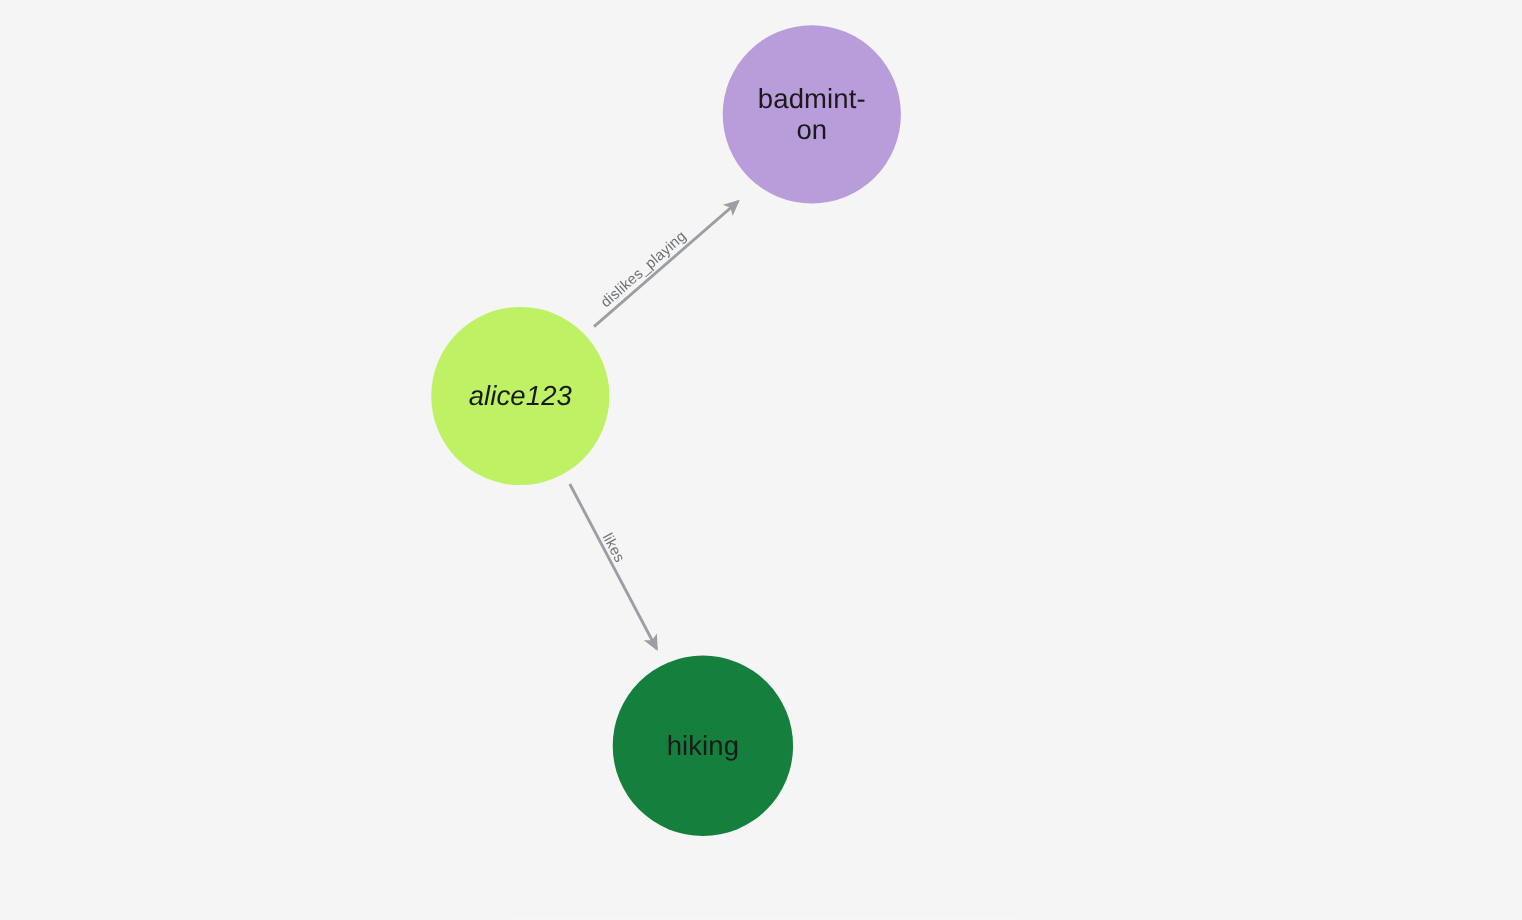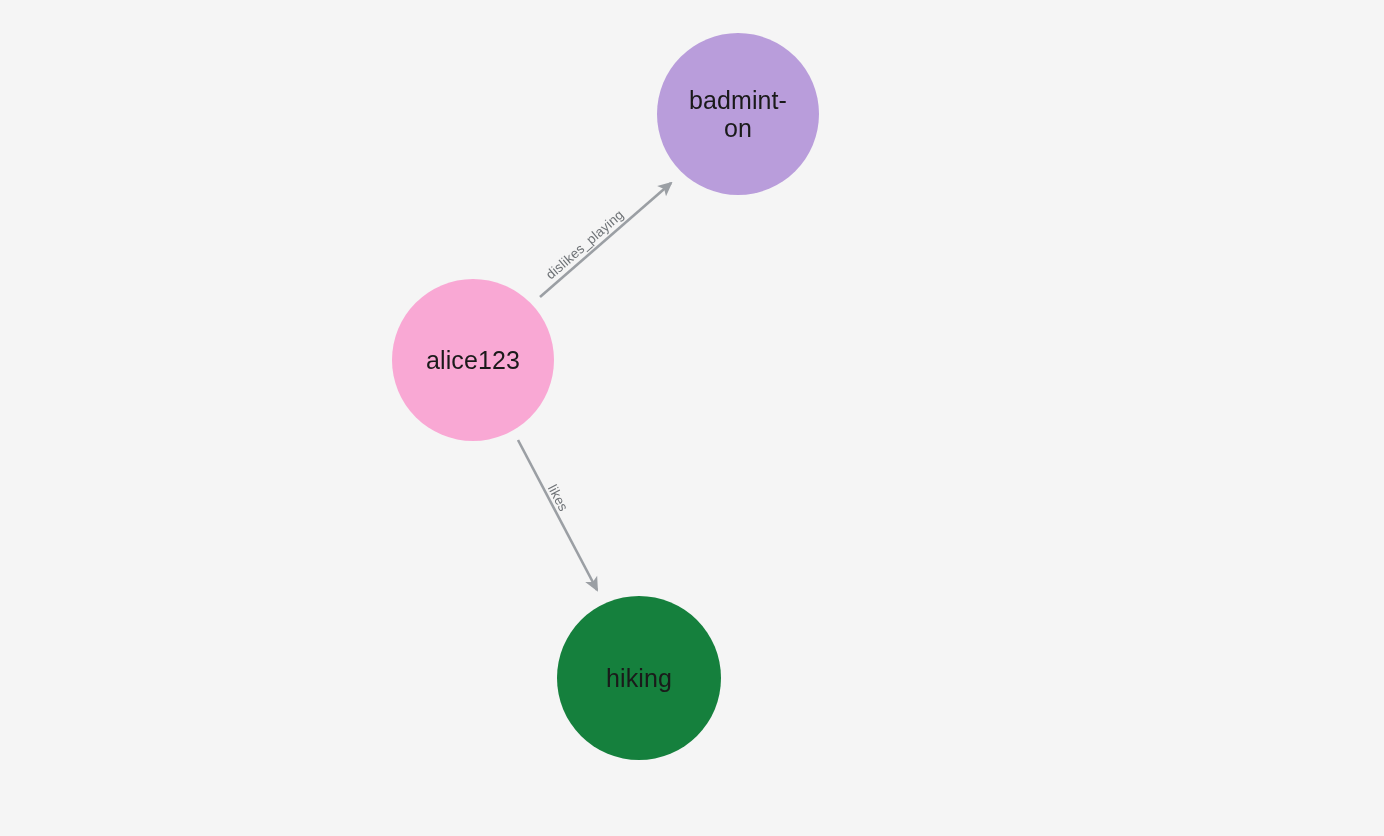--- a/index.html
+++ b/index.html
@@ -66,26 +66,26 @@
       </marker>
     </defs>
     <line x1="540" y1="297" x2="671" y2="183" stroke="#9b9fa4" stroke-width="2.6" marker-end="url(#arrowhead)"></line>
     <line x1="518" y1="440" x2="597" y2="590" stroke="#9b9fa4" stroke-width="2.6" marker-end="url(#arrowhead)"></line>
   </svg>
 
   <div class="edge-label" style="left:543px; top:271px; transform: rotate(-41deg);">dislikes_playing</div>
 
   <div class="edge-label" style="left:558px; top:482px; transform: rotate(62deg);">likes</div>
 
-  <div class="graph-node" style="left:657px; top:33px; width:162px; height:162px; background:#b99ddb;">
+  <div class="graph-node" style="left:657px; top:23px; width:162px; height:162px; background:#b99ddb;">
     <span class="node-label">badmint-
 on</span>
   </div>
 
-  <div class="graph-node" style="left:392px; top:279px; width:162px; height:162px; background:#f9a8d4;">
+  <div class="graph-node" style="left:392px; top:279px; width:162px; height:162px; background:#bef264;font-style:italic;">
     <span class="node-label">alice123</span>
   </div>
 
   <div class="graph-node" style="left:557px; top:596px; width:164px; height:164px; background:#15803d;">
     <span class="node-label">hiking</span>
   </div>
 
 </div>
 
 </body></html>

